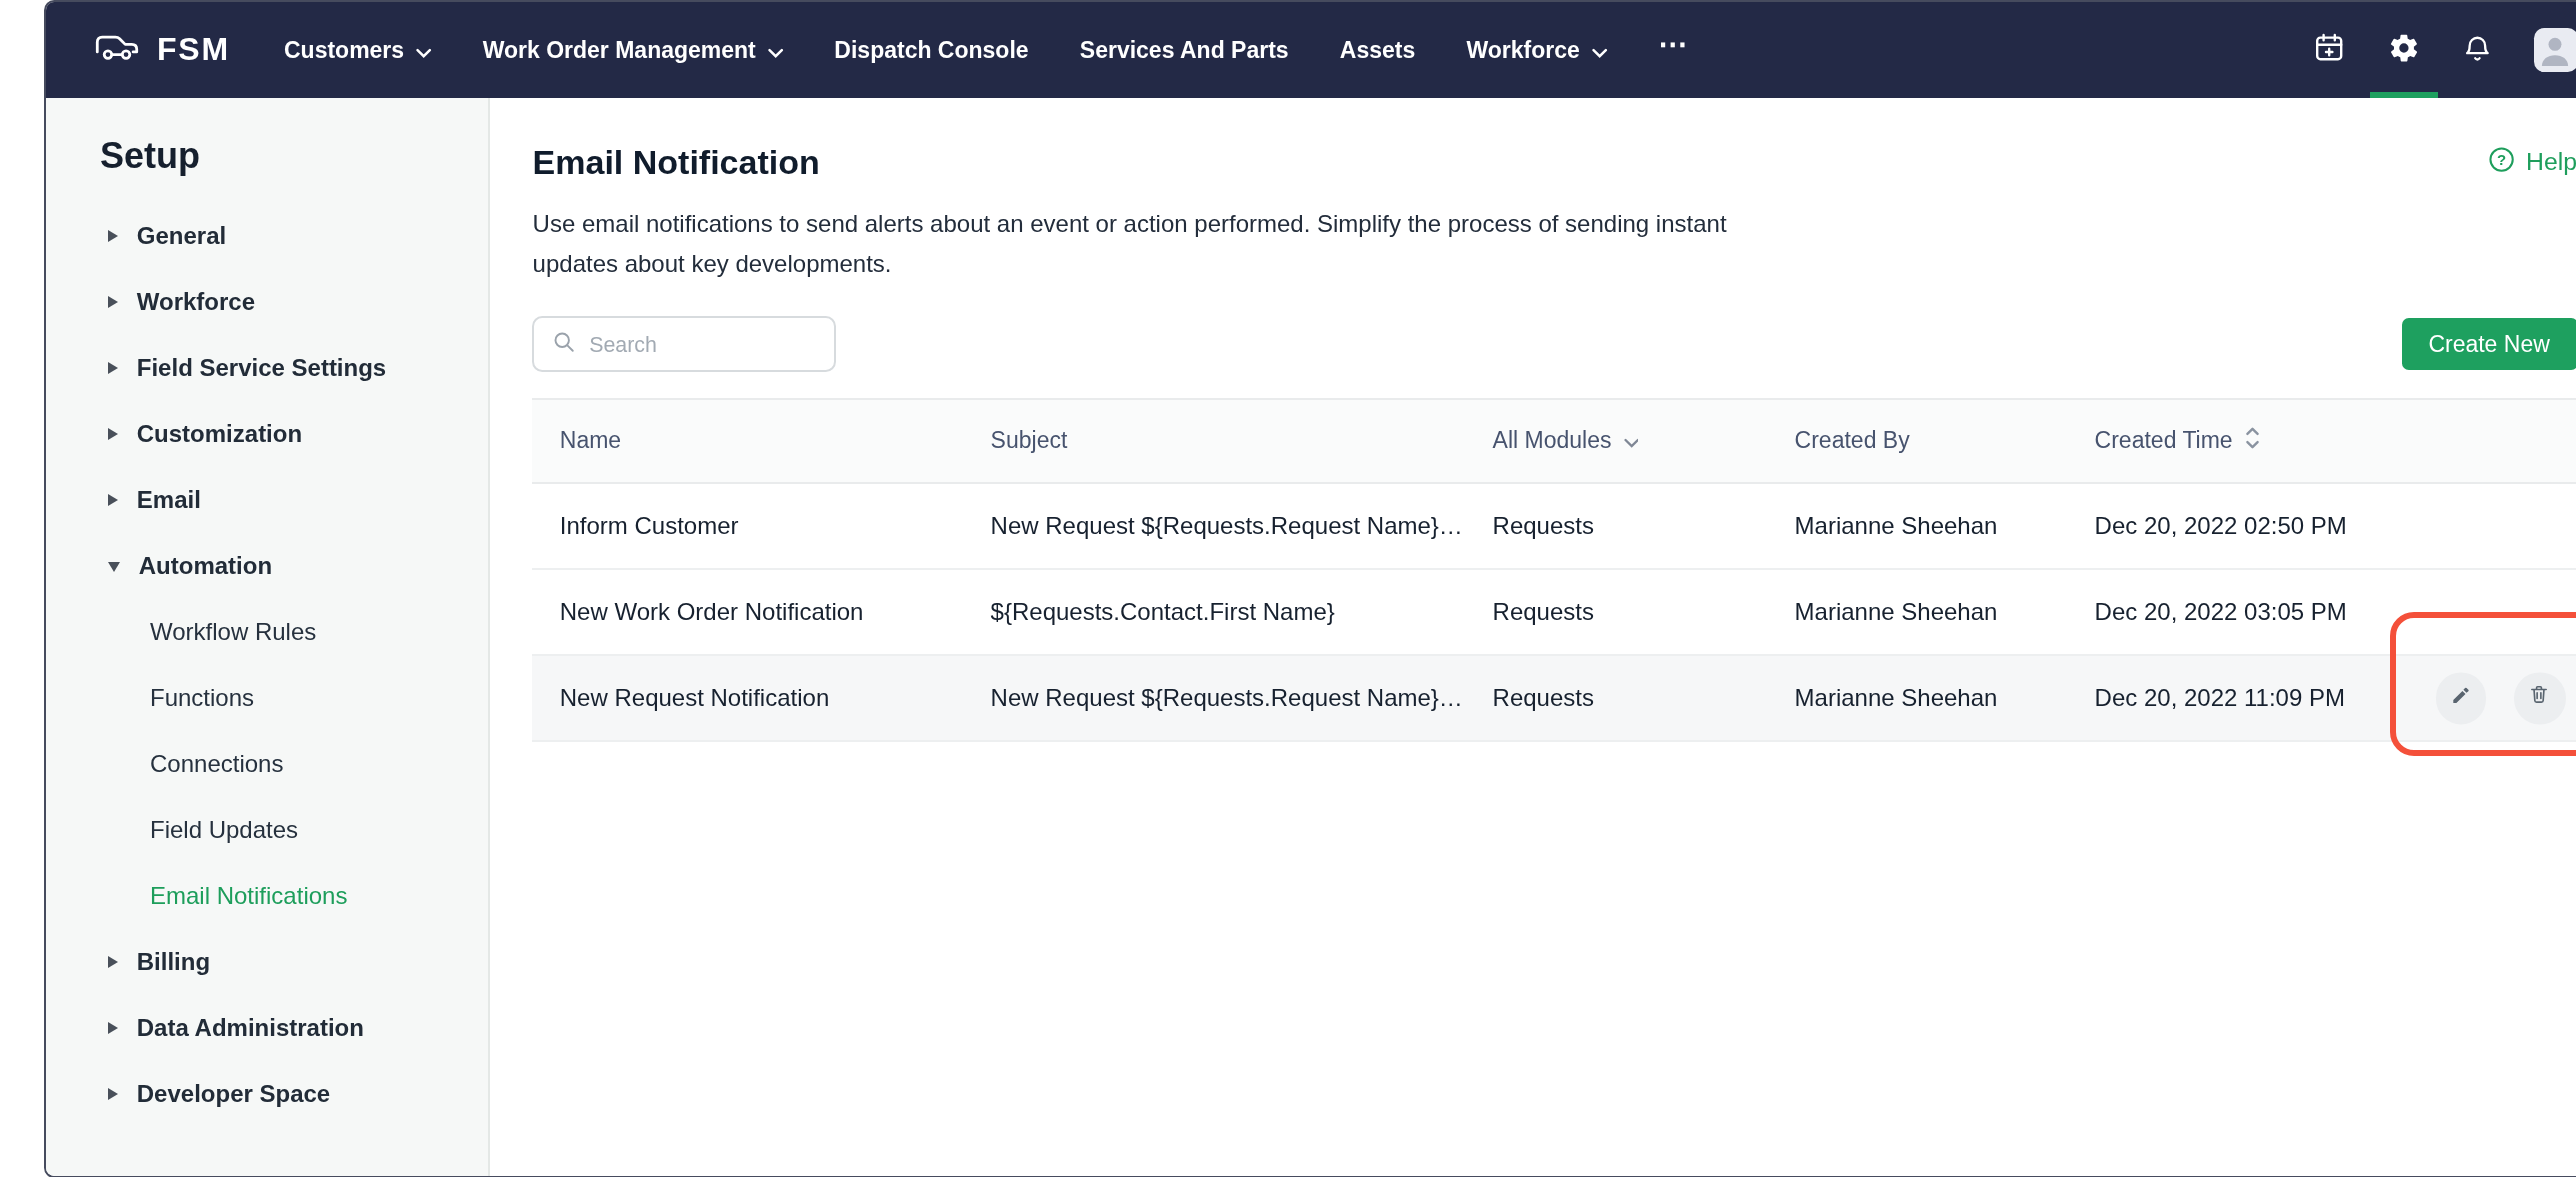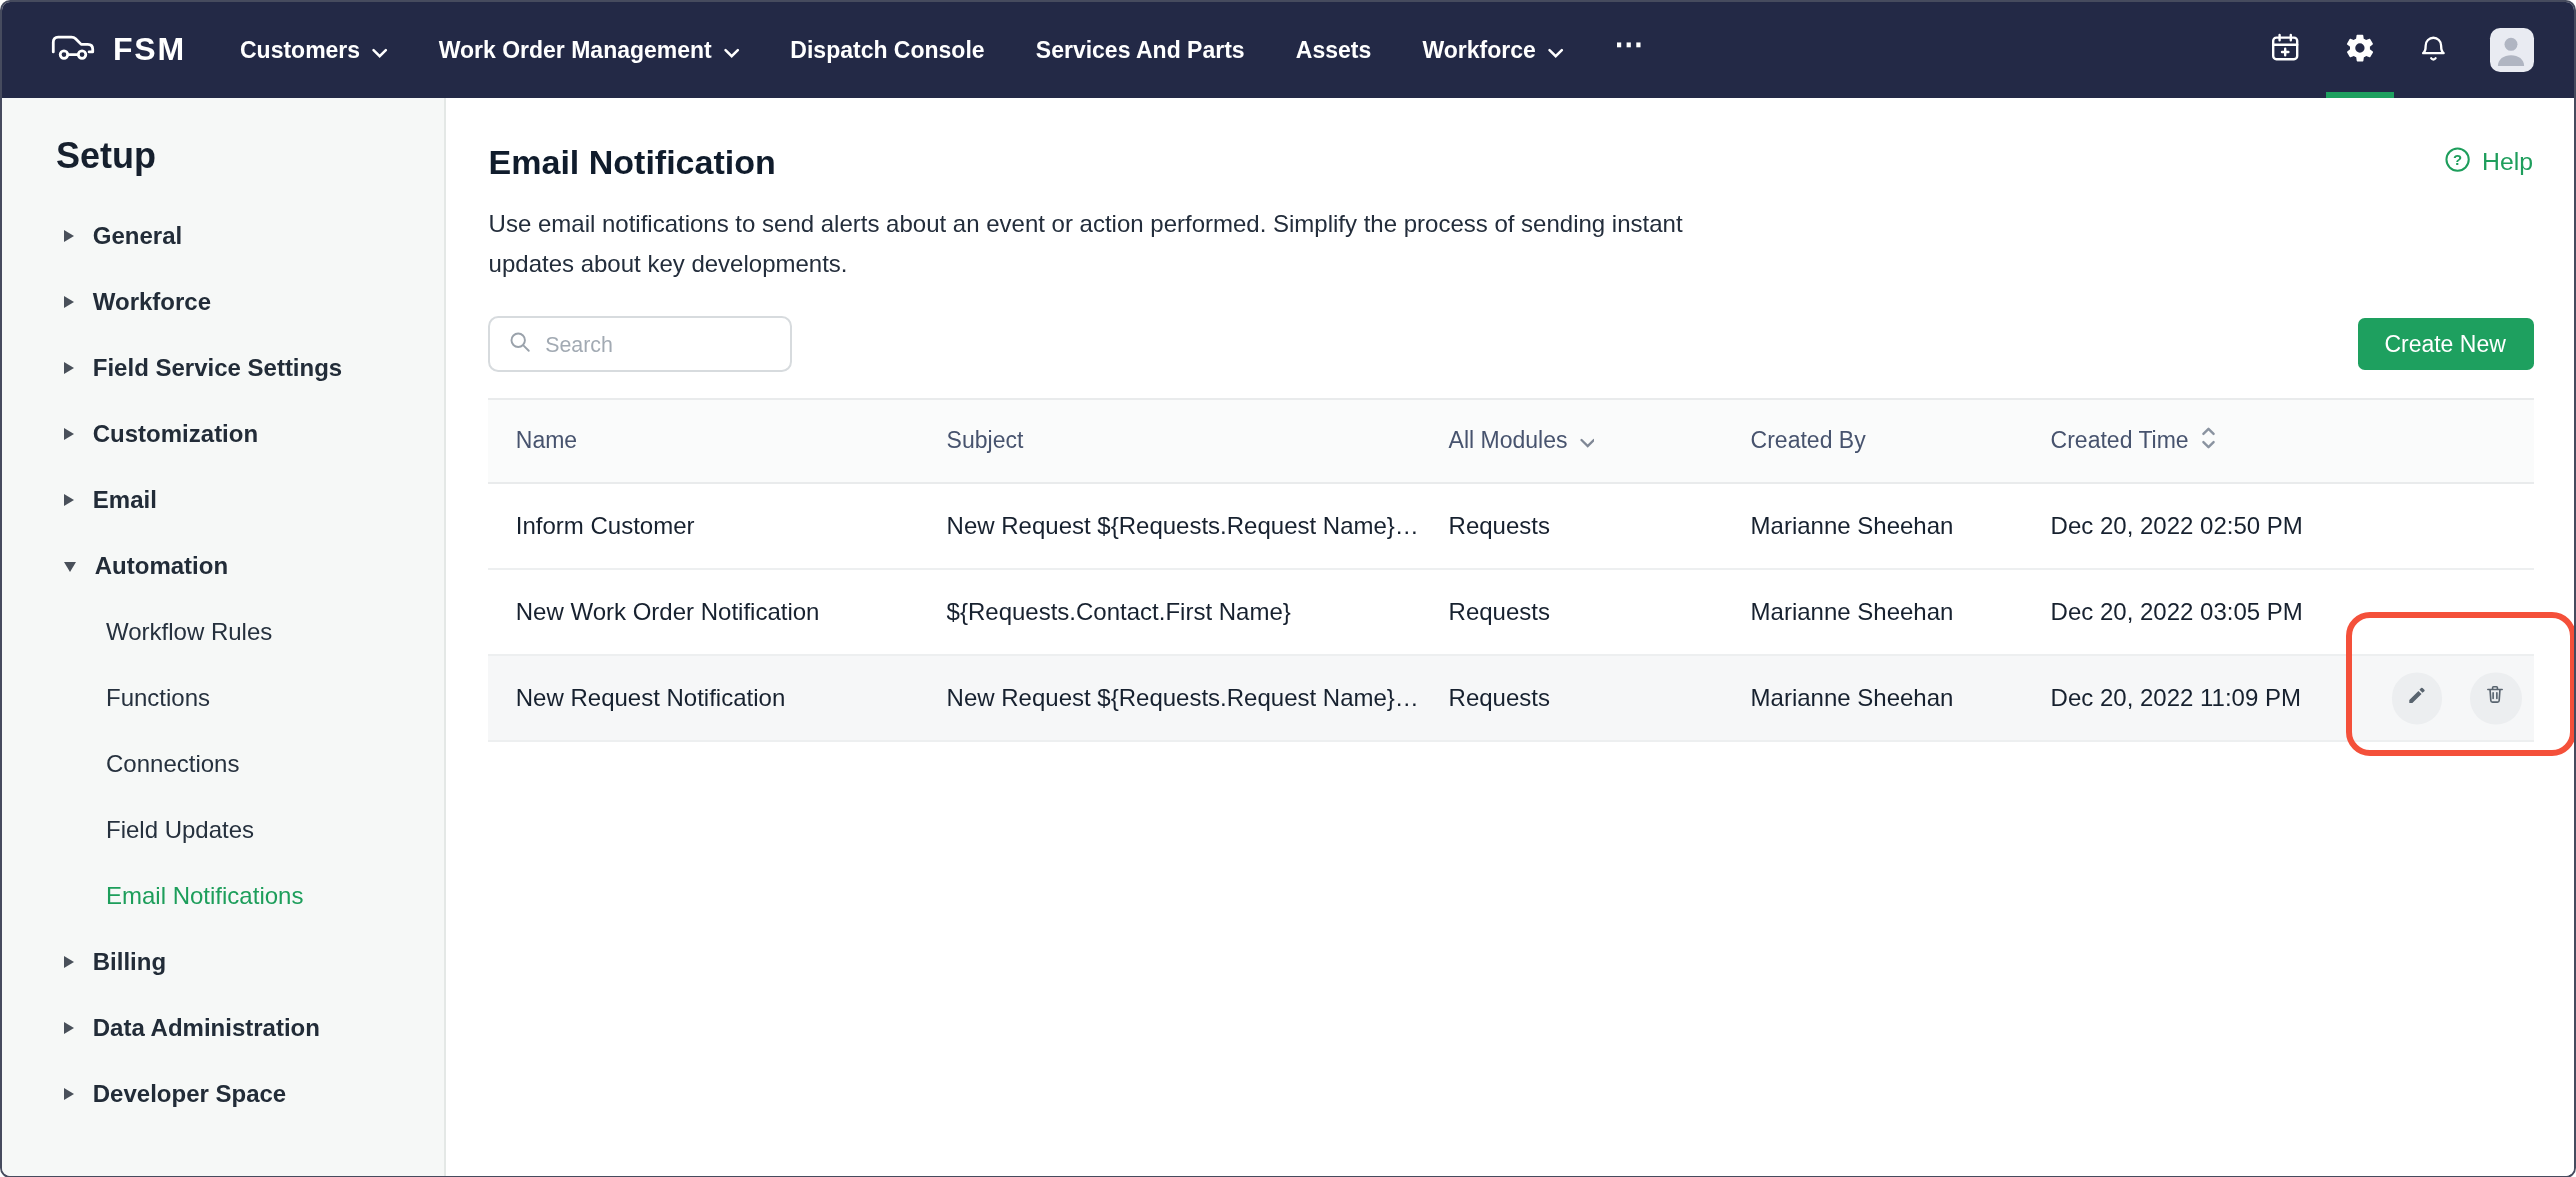--- a/index.html
+++ b/index.html
@@ -1,18 +1,18 @@
 <!DOCTYPE html>
 <html style="font-size:13.6px"><head>
 <meta charset="utf-8">
 <style>
   * { box-sizing: border-box; margin: 0; padding: 0; }
   html,body { background:#fff; }
   body { width:2576px; height:1177px; overflow:hidden; font-family:"Liberation Sans", sans-serif; }
-  #stage { width:2576px; height:1177px; overflow:hidden; }
+  #stage { width:2576px; height:1177px; overflow:hidden;padding-left:44px; }
   #app { width:1288px; height:589px; transform:scale(2); transform-origin:0 0; position:relative;
          background:#fff; border:0.9px solid #464b5e; border-radius:5.1px; overflow:hidden; }
 
   
   .navbar { position:absolute; top:0; left:0; right:0; height:48px; background:#232946;
             display:flex; align-items:center; padding:0 20.5px 0 24px; color:#fff; }
   .brand { display:flex; align-items:center; gap:8.5px; margin-right:27px; cursor:pointer; }
   .brand-text { font-size:16px; font-weight:bold; letter-spacing:0.9px; }
   .nav-items { display:flex; align-items:center; gap:25.6px; height:48px; }
   .nav-item { display:flex; align-items:center; gap:6px; font-size:11.5px; font-weight:bold; cursor:pointer; white-space:nowrap; }

